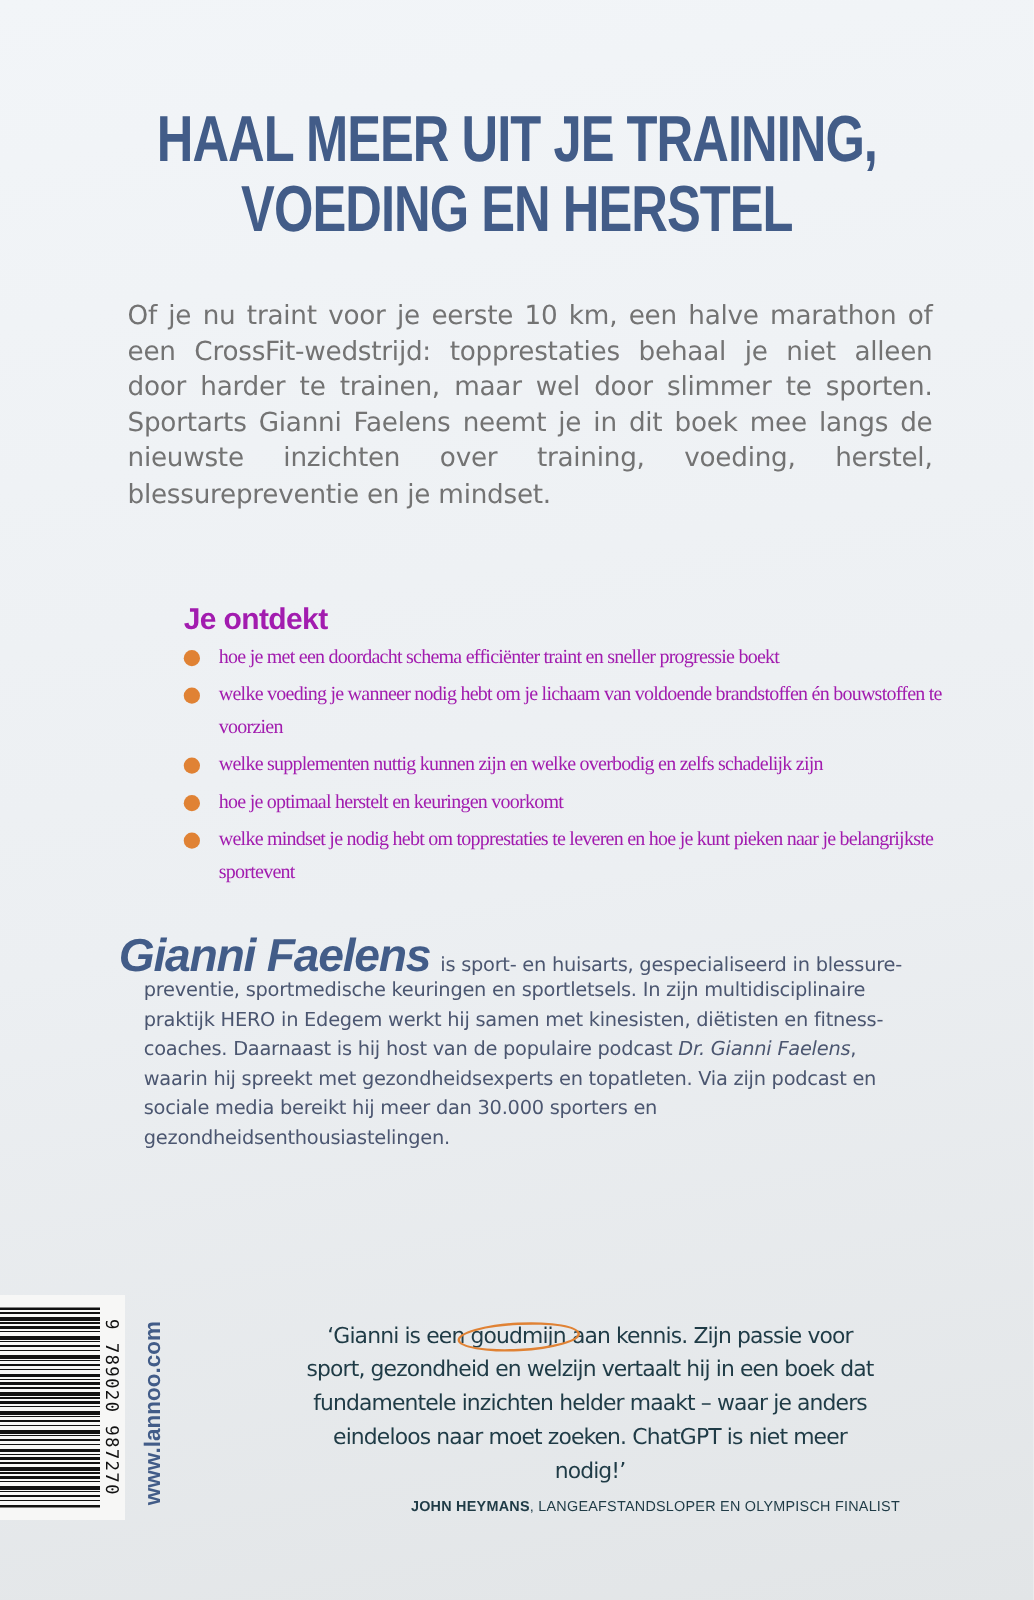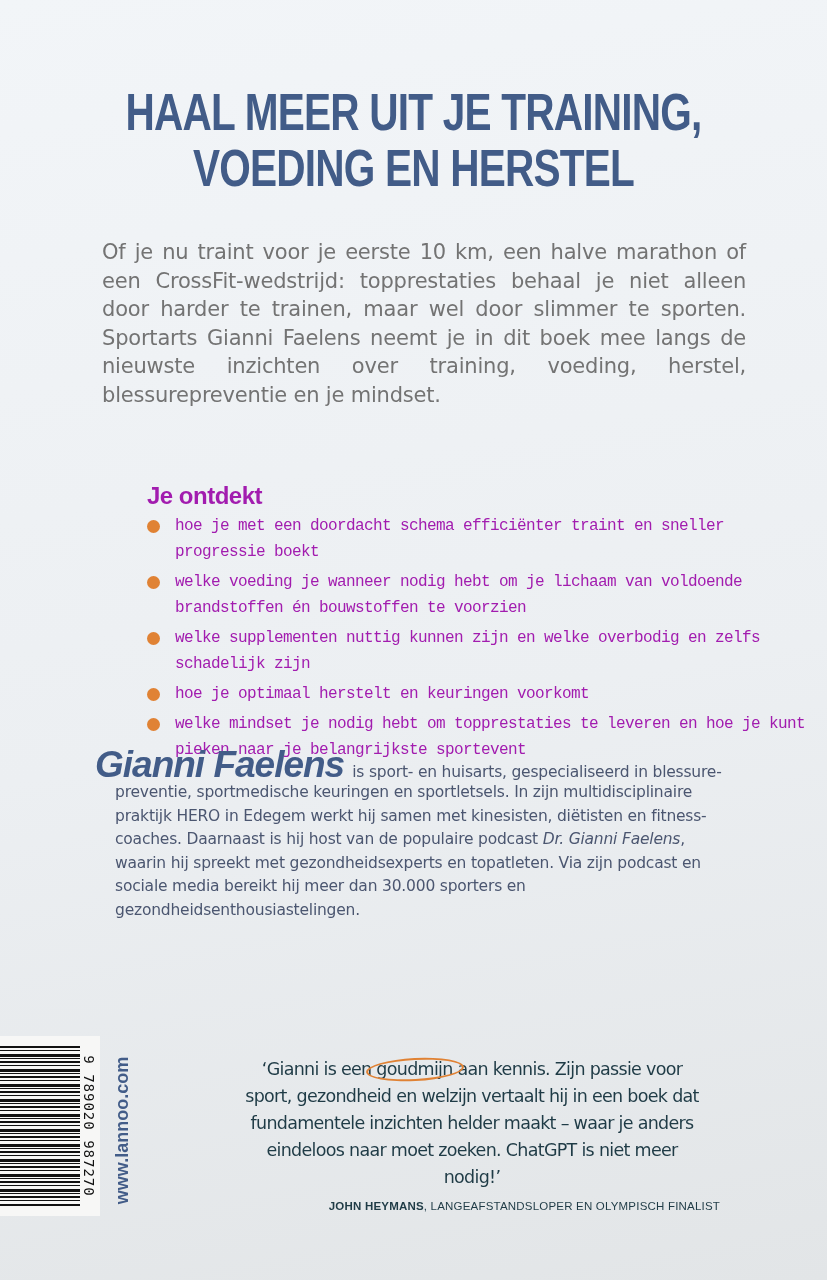--- a/index.html
+++ b/index.html
@@ -27,21 +27,21 @@
     color: #a21caf;
     margin-left: 31px;
   }
   .ontdekt h2 {
     margin: 0 0 3px 0; font-family: "Liberation Sans", sans-serif; font-weight: 700;
     font-size: 24px; line-height: 28px; letter-spacing: -0.5px;
   }
   .ontdekt ul { list-style: none; margin: 0; padding: 0; }
   .ontdekt li {
     position: relative; padding-left: 28px;
-    font-family: Liberation Mono, monospace; font-size: 16px; line-height: 26px;
+    font-family: Liberation Serif, serif; font-size: 16px; line-height: 26px;
     letter-spacing: -0.6px; margin-bottom: 4px;
   }
   .ontdekt li .dot {
     position: absolute; left: 0; top: 7px; width: 13px; height: 13px; border-radius: 50%;
     background: #e08234;
   }
   .bio {
     position: absolute; left: 95px; top: 745px; width: 640px;
     font-family: "DejaVu Sans", sans-serif; font-size: 15.5px; line-height: 23.6px;
     color: #4b5670; letter-spacing: -0.2px;

